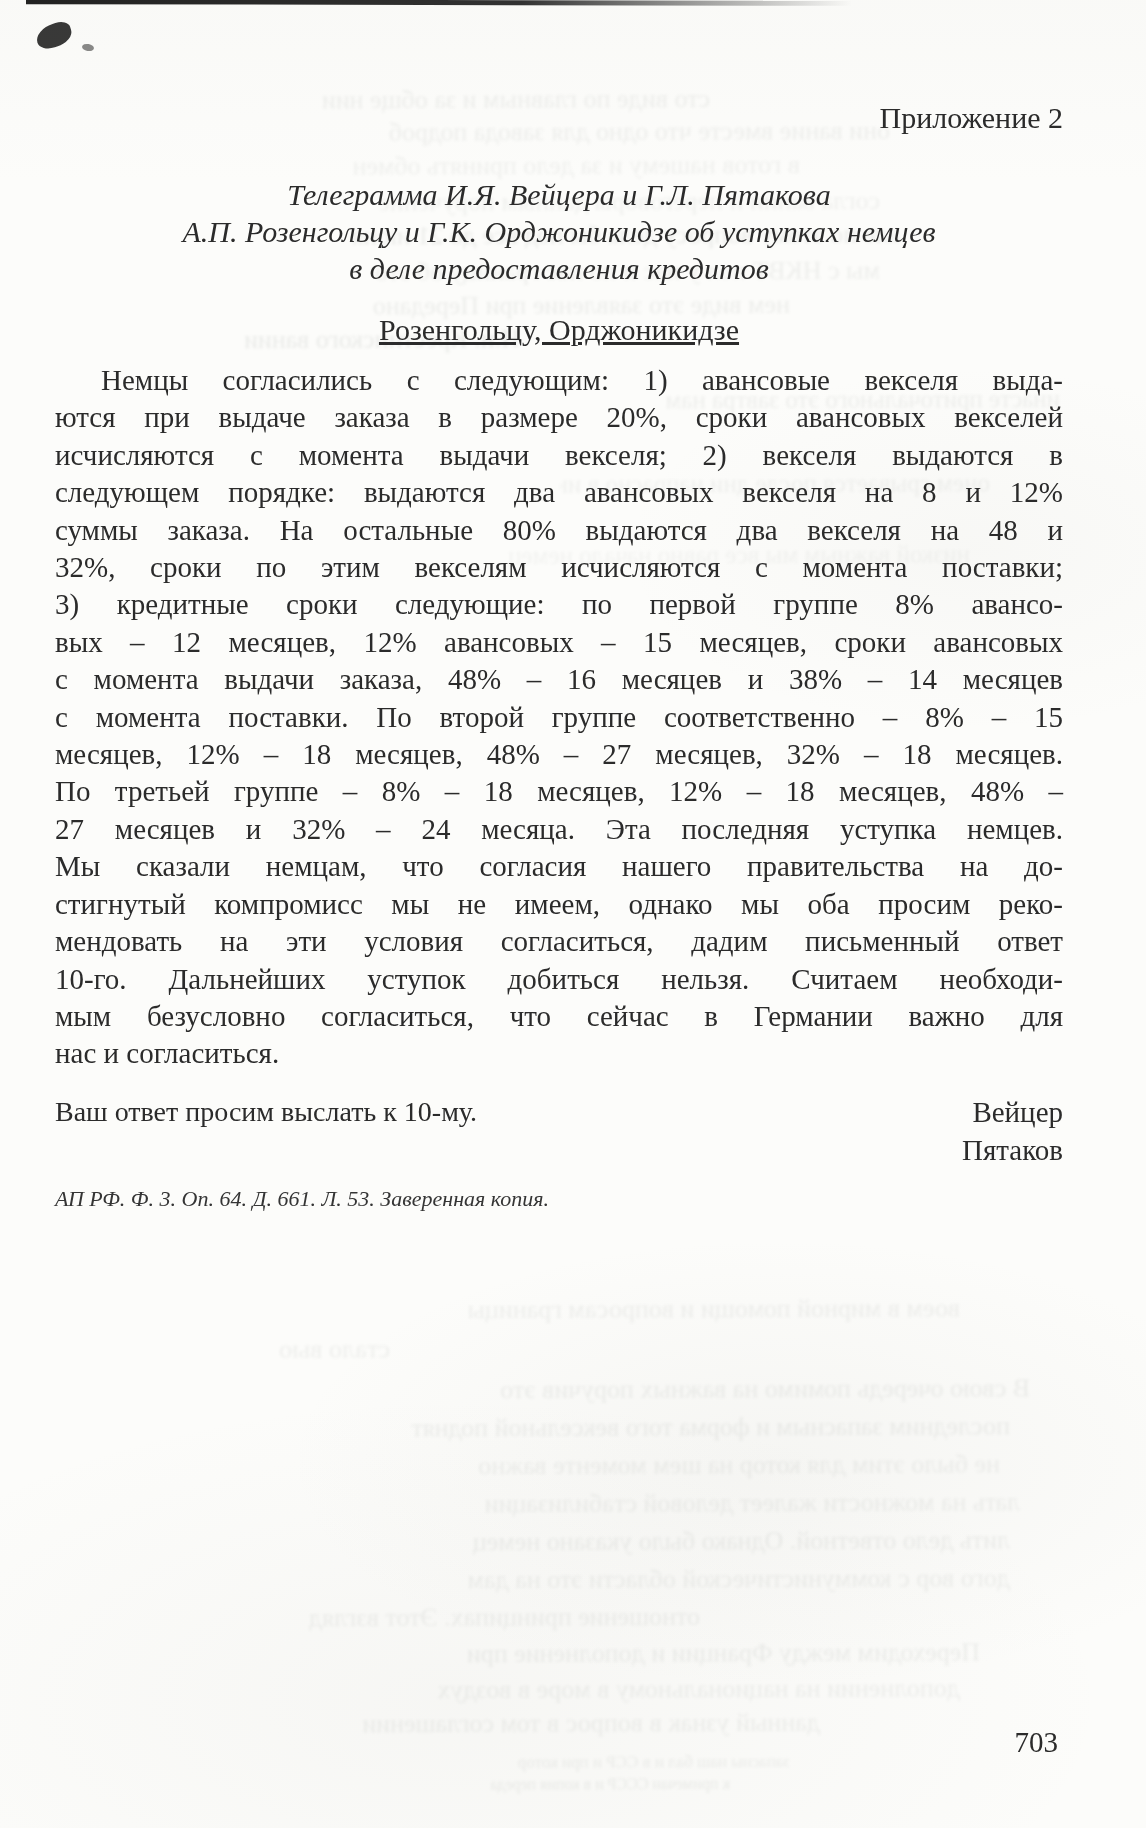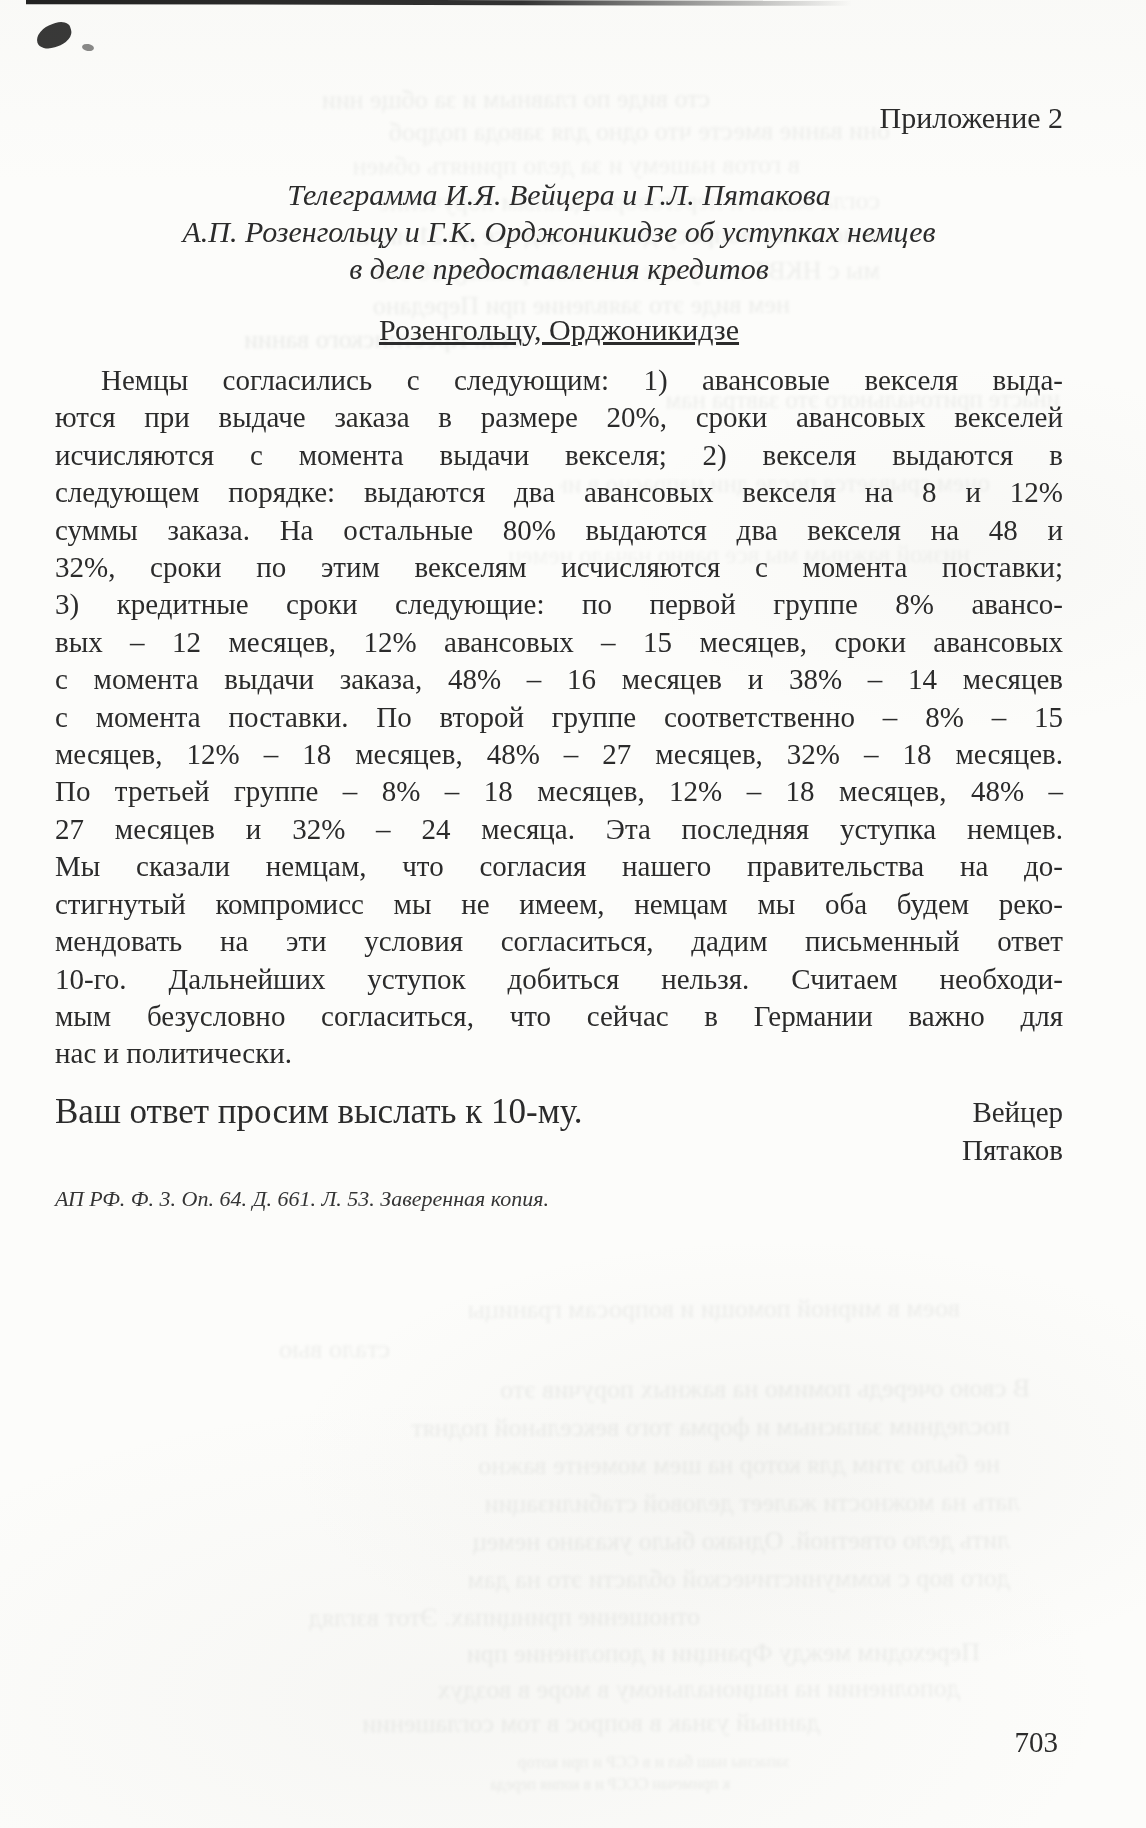--- a/index.html
+++ b/index.html
@@ -38,21 +38,21 @@
   .doc-title{margin-top:40px;text-align:center;font-style:italic;font-size:30px;line-height:37px;}
   .dateline{margin-top:29px;text-align:right;font-size:30px;line-height:37px;}
   .salutation{margin-top:24px;text-align:center;font-size:30px;line-height:38px;text-decoration:underline;}
 
   .body-par{margin-top:13px;font-size:29px;line-height:37.4px;}
   .bodyline{text-align:justify;text-align-last:justify;}
   .bodyline.first{text-indent:46px;}
   .bodyline.last{text-align:left;text-align-last:left;}
 
   .closing-row{position:relative;margin-top:20px;height:88px;}
-  .closing{font-size:35px;line-height:37px;}
+  .closing{font-size:28px;line-height:37px;}
   .signatures{position:absolute;right:0;top:0;text-align:right;font-size:29px;line-height:38px;}
 
   .citation{margin-top:4px;font-style:italic;font-size:22px;line-height:28px;color:#353535;}
 
   .page-number{position:absolute;top:1726px;right:88px;font-size:29px;z-index:2;}
 </style>
 </head>
 <body>
 
 <div class="page" style="color: rgb(43, 43, 43); background-color: rgb(252, 252, 250);">
@@ -110,25 +110,25 @@
         <div class="bodyline">суммы заказа. На остальные 80% выдаются два векселя на 48 и</div>
         <div class="bodyline">32%, сроки по этим векселям исчисляются с момента поставки;</div>
         <div class="bodyline">3) кредитные сроки следующие: по первой группе 8% авансо-</div>
         <div class="bodyline">вых – 12 месяцев, 12% авансовых – 15 месяцев, сроки авансовых</div>
         <div class="bodyline">с момента выдачи заказа, 48% – 16 месяцев и 38% – 14 месяцев</div>
         <div class="bodyline">с момента поставки. По второй группе соответственно – 8% – 15</div>
         <div class="bodyline">месяцев, 12% – 18 месяцев, 48% – 27 месяцев, 32% – 18 месяцев.</div>
         <div class="bodyline">По третьей группе – 8% – 18 месяцев, 12% – 18 месяцев, 48% –</div>
         <div class="bodyline">27 месяцев и 32% – 24 месяца. Эта последняя уступка немцев.</div>
         <div class="bodyline">Мы сказали немцам, что согласия нашего правительства на до-</div>
-        <div class="bodyline">стигнутый компромисс мы не имеем, немцам мы оба будем реко-</div>
+        <div class="bodyline">стигнутый компромисс мы не имеем, однако мы оба просим реко-</div>
         <div class="bodyline">мендовать на эти условия согласиться, дадим письменный ответ</div>
         <div class="bodyline">10-го. Дальнейших уступок добиться нельзя. Считаем необходи-</div>
         <div class="bodyline">мым безусловно согласиться, что сейчас в Германии важно для</div>
-        <div class="bodyline last">нас и политически.</div>
+        <div class="bodyline last">нас и согласиться.</div>
       </div>
 
     <div class="closing-row">
       <div class="closing">Ваш ответ просим выслать к 10-му.</div>
       <div class="signatures">
         <div>Вейцер</div>
         <div>Пятаков</div>
       </div>
     </div>
 

